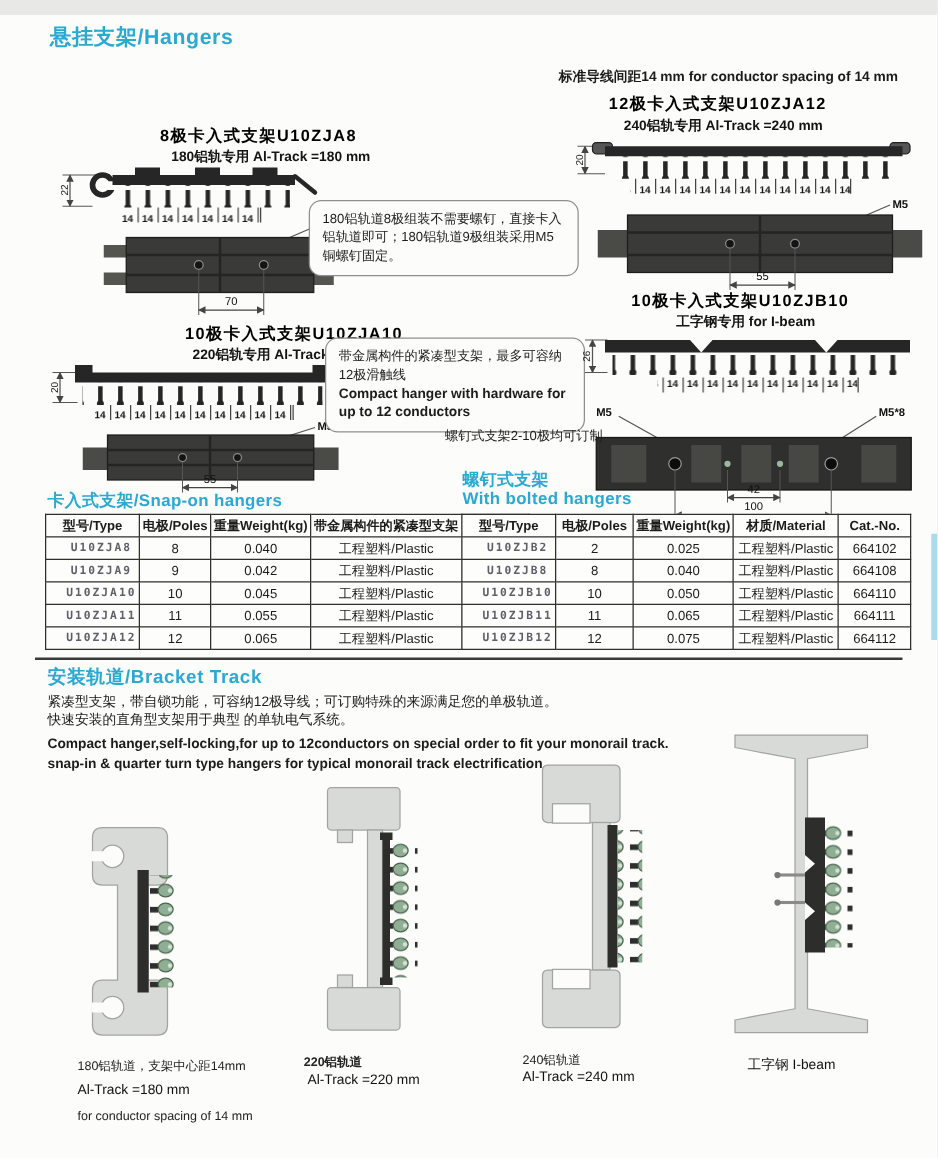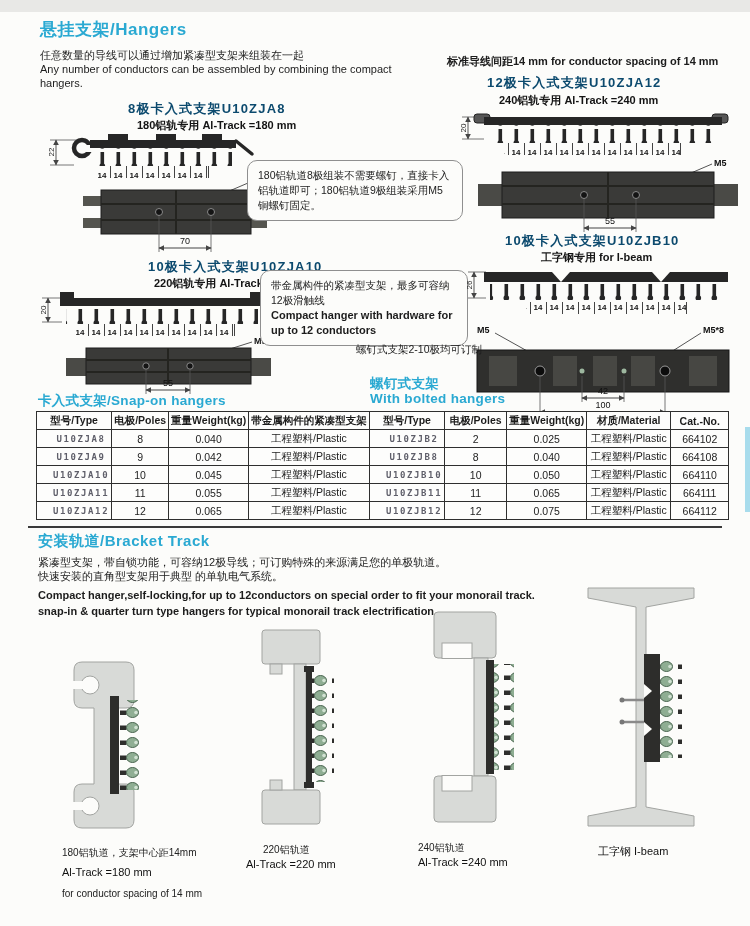--- a/index.html
+++ b/index.html
@@ -1,20 +1,20 @@
 <!DOCTYPE html>
 <html><head>
 <meta charset="utf-8">
 <style>
   html,body{margin:0;padding:0;background:#e8e8e6;}
   #page{position:relative;width:750px;height:926px;background:#fcfcfa;margin:12px auto;
         font-family:"Liberation Sans","DejaVu Sans",sans-serif;color:#1c1c1c;overflow:hidden;}
   .abs{position:absolute;}
   .cyan{color:#2aa9d2;}
-  .cyan-lt{color:#0c4a6e;}
+  .cyan-lt{color:#000000;}
   .h1{font-size:17px;font-weight:bold;letter-spacing:.5px;}
   .h2{font-size:15px;font-weight:bold;letter-spacing:.5px;}
   .dtitle{font-size:13px;font-weight:bold;letter-spacing:1.2px;}
   .dsub{font-size:11px;font-weight:bold;color:#141414;}
   .body-txt{font-size:11px;line-height:14px;color:#1c1c1c;}
   .note-bold{font-size:11px;font-weight:bold;}
   .small-txt{font-size:10.5px;line-height:14px;}
   .callout{border:1.6px solid #8f8f8f;border-radius:10px;padding:7px 10px;background:#fcfcfa;
            font-size:10.5px;line-height:15px;}
   .callout .en{font-weight:bold;font-size:11px;}
@@ -50,25 +50,20 @@
         <ellipse cx="12.5" cy="7.5" rx="6" ry="5" fill="#8fae93" stroke="#47634d" stroke-width="1"></ellipse>
         <circle cx="16" cy="7.5" r="1.8" fill="#d2e2d3"></circle>
       </pattern>
       <marker id="arr" viewBox="0 0 10 10" refX="9" refY="5" markerWidth="6" markerHeight="6" orient="auto-start-reverse">
         <path d="M0,0 L10,5 L0,10 z" fill="#444"></path>
       </marker>
     </defs>
   </svg>
 
   <div class="abs h1 cyan" style="left:40px;top:6px;">悬挂支架/Hangers</div>
-  <div class="abs body-txt" style="left:40px;top:36px;width:410px;">
-    <div>任意数量的导线可以通过增加紧凑型支架来组装在一起</div>
-    <div>Any number of conductors can be assembled by combining the compact</div>
-    <div>hangers.</div>
-  </div>
   <div class="abs note-bold" style="left:447px;top:42px;">标准导线间距14 mm for    conductor spacing of 14 mm</div>
 
   <div class="abs dtitle cyan-lt" style="left:487px;top:62px;">12极卡入式支架U10ZJA12</div>
   <div class="abs dsub" style="left:499px;top:81px;">240铝轨专用  Al-Track =240 mm</div>
   <svg class="abs" style="left:460px;top:97px;" width="285" height="52" viewBox="0 0 285 52">
     <line x1="8" y1="8" x2="8" y2="30" stroke="#555" stroke-width="1" marker-start="url(#arr)" marker-end="url(#arr)"></line>
     <line x1="2" y1="8" x2="24" y2="8" stroke="#555" stroke-width="0.8"></line>
     <line x1="2" y1="30" x2="24" y2="30" stroke="#555" stroke-width="0.8"></line>
     <text transform="translate(6,19) rotate(-90)" text-anchor="middle" font-size="8" fill="#222">20</text>
     <rect x="14" y="5" width="16" height="9" rx="3" fill="#565656" stroke="#222" stroke-width="1"></rect>
@@ -378,21 +373,21 @@
     <line x1="40" y1="116" x2="62" y2="116" stroke="#8a8a8a" stroke-width="2.5"></line>
     <circle cx="40" cy="116" r="2.5" fill="#777"></circle>
     <line x1="40" y1="138" x2="62" y2="138" stroke="#8a8a8a" stroke-width="2.5"></line>
     <circle cx="40" cy="138" r="2.5" fill="#777"></circle>
   </svg>
 
   <div class="abs cap-cn" style="left:62px;top:834px;">180铝轨道，支架中心距14mm</div>
   <div class="abs cap-en" style="left:62px;top:854px;">Al-Track =180 mm</div>
   <div class="abs cap-sub" style="left:62px;top:876px;">for conductor spacing of 14 mm</div>
 
-  <div class="abs cap-cn" style="left:263px;top:831px;">220铝轨道</div>
+  <div class="abs cap-cn" style="left:243px;top:831px;font-weight:bold;">220铝轨道</div>
   <div class="abs cap-en" style="left:246px;top:846px;">Al-Track =220 mm</div>
 
   <div class="abs cap-cn" style="left:418px;top:829px;">240铝轨道</div>
   <div class="abs cap-en" style="left:418px;top:844px;">Al-Track =240 mm</div>
 
   <div class="abs cap-en" style="left:598px;top:832px;">工字钢 I-beam</div>
 
   <div class="abs edge-tab" style="left:745px;top:415px;width:5px;height:85px;"></div>
 
 </div>

